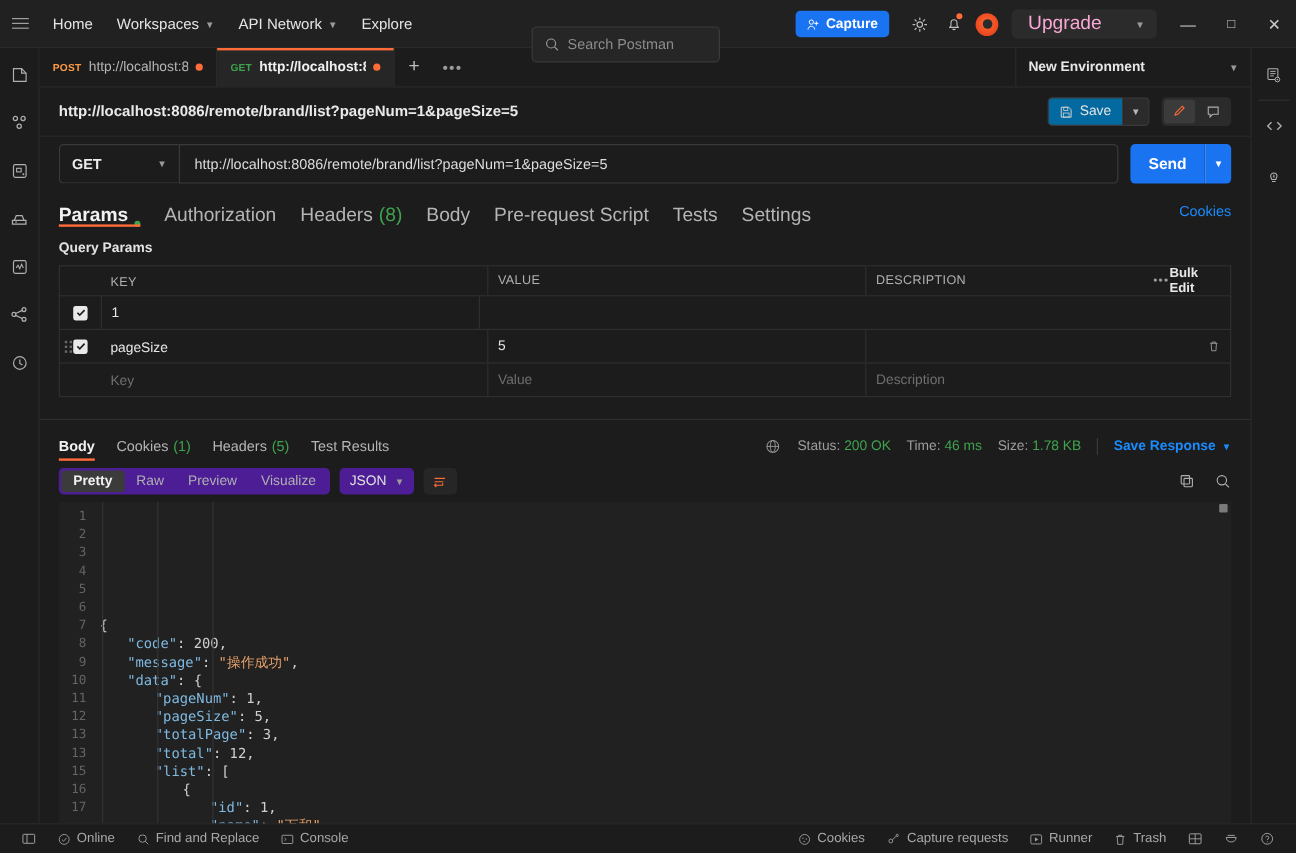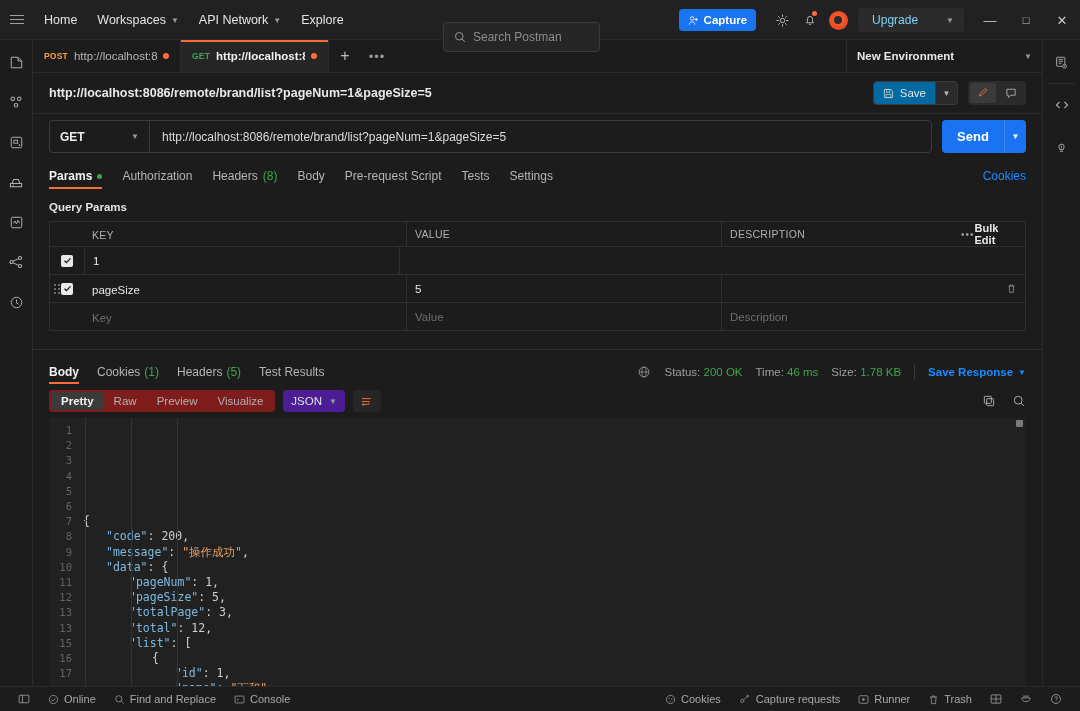--- a/index.html
+++ b/index.html
@@ -42,21 +42,21 @@
   .avatar {
     width:19px; height:19px; border-radius:50%;
     background:radial-gradient(circle at 50% 45%, #ff6c37 0%, #f04e23 55%, #d8381a 100%);
     display:flex; align-items:center; justify-content:center;
   }
   .avatar::after { content:""; width:8px; height:8px; border-radius:50%; background:#2b2b2b; }
   .upgrade {
     background:#2b2b2b; border-radius:4px; height:24px; display:flex; align-items:center;
     padding:0 10px 0 14px; gap:28px; margin:0 8px 0 6px;
   }
-  .upgrade .lab { font-size:12px; color:#7dd3fc; }
+  .upgrade .lab { font-size:16px; color:#f9a8d4; }
   .wincontrols { display:flex; height:40px; }
   .wc { width:36px; height:40px; display:flex; align-items:center; justify-content:center; color:#c9c9c9; font-size:13px; }
 
   
   .mid { flex:1; display:flex; min-height:0; }
   .rail { width:33px; background:#1c1c1c; border-right:1px solid #2a2a2a; flex:0 0 33px;
           display:flex; flex-direction:column; align-items:center; padding-top:10px; gap:16px; }
   .rail-r { width:38px; background:#1c1c1c; border-left:1px solid #2a2a2a; flex:0 0 38px;
             display:flex; flex-direction:column; align-items:center; padding-top:10px; }
   .rail-icon { width:24px; height:24px; display:flex; align-items:center; justify-content:center; }
@@ -107,21 +107,21 @@
     display:flex; align-items:center; padding:0 12px; font-size:12px; color:#dcdcdc;
   }
   .sendbtn { margin-left:10px; display:flex; }
   .sendbtn .b { background:#1a73f0; color:#fff; font-weight:bold; font-size:13px; height:33px;
                 width:62px; display:flex; align-items:center; justify-content:center; border-radius:4px 0 0 4px; }
   .sendbtn .c { background:#1a73f0; width:22px; height:33px; display:flex; align-items:center;
                 justify-content:center; border-radius:0 4px 4px 0; border-left:1px solid #3b88f5; }
 
   
   .reqtabs { display:flex; align-items:flex-end; gap:0; padding:0 16px; height:26px; flex:0 0 26px; }
-  .rt { font-size:12px; color:#b5b5b5; padding:0 10px; height:26px; display:flex; align-items:center; gap:5px; position:relative;margin-top:40px; }
+  .rt { font-size:16px; color:#b5b5b5; padding:0 10px; height:26px; display:flex; align-items:flex-end; gap:5px; position:relative;margin-top:40px; }
   .rt:first-child { padding-left:0; }
   .rt.active { color:#f2f2f2; font-weight:bold; }
   .rt.active::after { content:""; position:absolute; left:0; right:10px; bottom:0; height:2px; background:#ff6c37; }
   .greendot { width:5px; height:5px; border-radius:50%; background:#3fa34d; }
   .cnt { color:#3fa34d; }
   .cookieslink { margin-left:auto; font-size:12px; color:#1a8cff; height:26px; display:flex; align-items:center; }
 
   .qplabel { font-size:11.5px; color:#e4e4e4; font-weight:bold; padding:12px 16px 8px 16px; }
 
   
@@ -149,21 +149,21 @@
   .rst { font-size:12px; color:#b5b5b5; padding:0 9px; height:28px; display:flex; align-items:center; gap:4px; position:relative; }
   .rst:first-child { padding-left:0; }
   .rst.active { color:#f2f2f2; font-weight:bold; }
   .rst.active::after { content:""; position:absolute; left:0; right:9px; bottom:2px; height:2px; background:#ff6c37; }
   .statusbar { margin-left:auto; display:flex; align-items:center; gap:13px; font-size:11.5px; color:#9d9d9d; }
   .statusbar b { color:#3fa34d; font-weight:normal; }
   .vsep { width:1px; height:14px; background:#3a3a3a; }
   .saveresp { font-size:11.5px; color:#1a8cff; font-weight:bold; display:flex; align-items:center; gap:5px; }
 
   .viewrow { display:flex; align-items:center; padding:4px 16px 6px 16px; gap:8px; flex:0 0 auto; }
-  .pills { display:flex; background:#7f1d1d; border-radius:4px; padding:2px; }
+  .pills { display:flex; background:#4c1d95; border-radius:4px; padding:2px; }
   .pill { font-size:11.5px; color:#b0b0b0; padding:3px 10px; border-radius:3px; }
   .pill.on { background:#3b3b3b; color:#f2f2f2; font-weight:bold; }
   .jsonsel { background:#4c1d95; border-radius:4px; height:22px; display:flex; align-items:center;
              gap:7px; padding:0 8px; font-size:11.5px; color:#e0e0e0; }
   .wrapbtn { background:#262626; border-radius:4px; height:22px; width:28px; display:flex; align-items:center; justify-content:center; }
   .viewrow-right { margin-left:auto; display:flex; align-items:center; gap:16px; }
 
   
   .codewrap { flex:1; min-height:0; background:#212121; margin:0 16px 0 16px; position:relative; overflow:hidden; display:flex; }
   .gutter { width:28px; flex:0 0 28px; padding-top:5px; text-align:right; }

